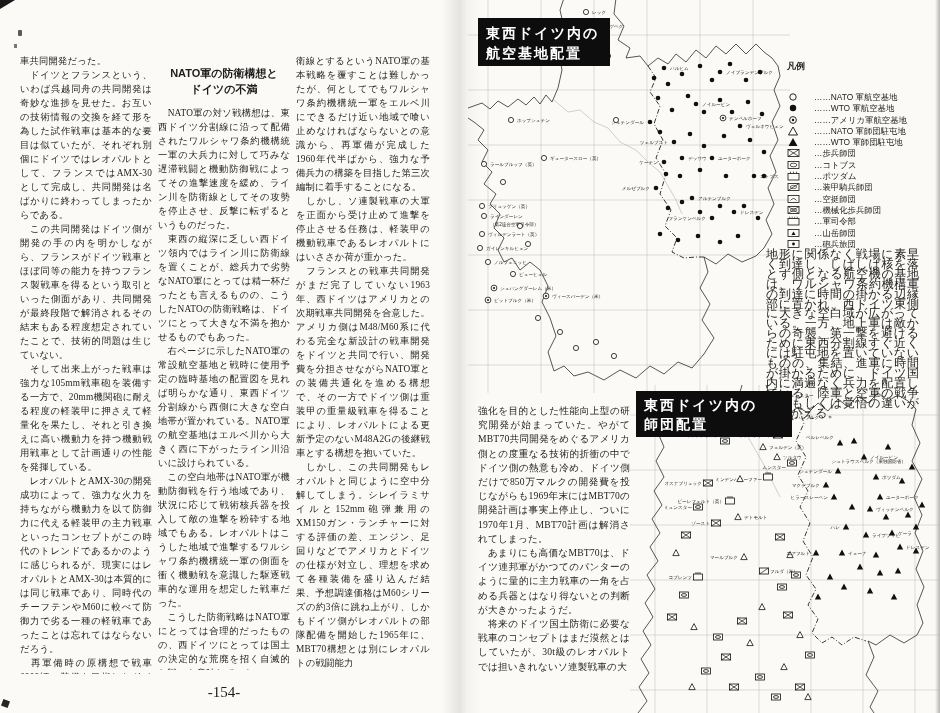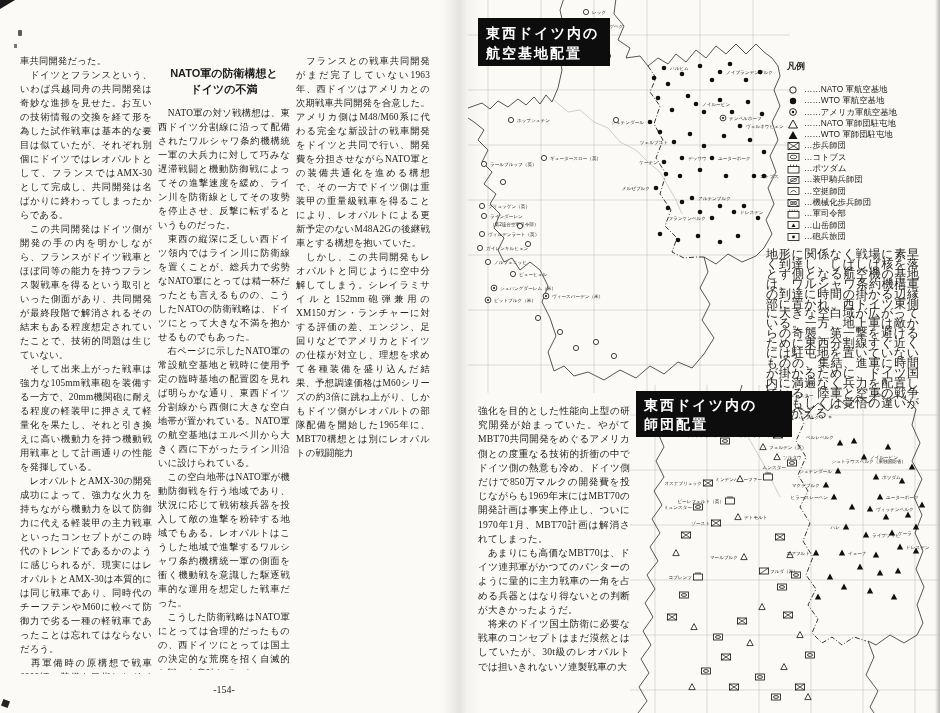--- a/index.html
+++ b/index.html
@@ -3,39 +3,39 @@
 <meta charset="utf-8">
 <style>
   html,body{margin:0;padding:0;background:#d8d6d2;}
   .sheet{position:relative;width:940px;height:713px;margin:0 auto;background:#fbfaf7;overflow:hidden;
          font-family:"Liberation Serif","DejaVu Serif",serif;color:#1c1c1c;}
   
   .jcol{position:absolute;overflow:hidden;}
   .jtext{font-size:9.3px;line-height:14px;text-align:justify;white-space:pre-line;letter-spacing:.2px;}
   .jhead{font-family:"Liberation Sans","DejaVu Sans",sans-serif;font-weight:700;font-size:11px;
          line-height:16px;text-align:center;white-space:pre-line;margin:11px 0 9px;}
-  .pageno{position:absolute;left:158px;top:684px;width:132px;text-align:center;font-size:10px;
+  .pageno{position:absolute;left:158px;top:684px;width:132px;text-align:center;font-size:15px;
           font-family:"Liberation Serif",serif;}
   
   .mapsvg{position:absolute;}
   .coast{fill:none;stroke:#2c2c2c;stroke-width:.8;stroke-linejoin:round;}
   .divline{fill:none;stroke:#222;stroke-width:.9;stroke-dasharray:5 2 1 2;}
   .river{fill:none;stroke:#9a9a9a;stroke-width:.45;}
   .gridline{stroke:#b8b6b2;stroke-width:.45;}
   .sym-open{fill:#fbfaf7;stroke:#111;stroke-width:.8;}
   .sym-fill{fill:#111;stroke:none;}
   .sym-ln{stroke:#111;stroke-width:.7;}
   .mlabel{font:4.6px "Liberation Sans","DejaVu Sans",sans-serif;fill:#222;}
   .mtitle-box{fill:#0d0d0d;}
   .mtitle{font-family:"Liberation Sans","DejaVu Sans",sans-serif;font-weight:700;font-size:14px;
           fill:#fff;letter-spacing:2px;}
   .legend{position:absolute;left:787px;top:60px;width:152px;
           font-family:"Liberation Sans","DejaVu Sans",sans-serif;}
-  .lg-title{font-size:9px;font-weight:700;margin-bottom:11px;}
-  .lg-row{display:flex;align-items:center;gap:3px;font-size:8.4px;line-height:11.3px;white-space:nowrap;}
+  .lg-title{font-size:9px;font-weight:700;margin-bottom:19px;}
+  .lg-row{display:flex;align-items:flex-start;gap:13px;font-size:8.4px;line-height:11.3px;white-space:nowrap;}
   .lg-icon{flex:0 0 14px;height:10px;display:inline-flex;align-items:center;}
   .lg-note{position:absolute;left:766px;top:250px;width:153px;font-size:12px;line-height:9.9px;
            text-align:justify;font-family:"Liberation Sans","DejaVu Sans",sans-serif;letter-spacing:0;}
   .rcol{position:absolute;left:478px;top:404px;width:152px;height:308px;overflow:hidden;}
   .rcol .jtext{font-size:9.6px;line-height:14.2px;}
   
   .gutter{position:absolute;left:442px;top:0;width:40px;height:713px;pointer-events:none;
           background:linear-gradient(90deg,rgba(0,0,0,0) 0%,rgba(0,0,0,.09) 45%,rgba(0,0,0,.03) 62%,rgba(0,0,0,0) 100%);}
   .edge-r{position:absolute;right:0;top:0;width:5px;height:713px;pointer-events:none;
           background:linear-gradient(90deg,rgba(0,0,0,0),rgba(0,0,0,.28));}
@@ -69,20 +69,22 @@
 ドイツの不満</div>
       <div class="jtext">　NATO軍の対ソ戦構想は、東西ドイツ分割線に沿って配備されたワルシャワ条約機構統一軍の大兵力に対して巧みな遅滞戦闘と機動防御戦によってその進撃速度を緩め、ライン川を防衛線としてその攻勢を停止させ、反撃に転ずるというものだった。
 　東西の縦深に乏しい西ドイツ領内ではライン川に防衛線を置くことが、総兵力で劣勢なNATO軍にとっては精一杯だったとも言えるものの、こうしたNATOの防衛戦略は、ドイツにとって大きな不満を抱かせるものでもあった。
 　右ページに示したNATO軍の常設航空基地と戦時に使用予定の臨時基地の配置図を見れば明らかな通り、東西ドイツ分割線から西側に大きな空白地帯が置かれている。NATO軍の航空基地はエルベ川から大きく西に下がったライン川沿いに設けられている。
 　この空白地帯はNATO軍が機動防御戦を行う地域であり、状況に応じて戦術核兵器を投入して敵の進撃を粉砕する地域でもある。レオパルトはこうした地域で進撃するワルシャワ条約機構統一軍の側面を衝く機動戦を意識した駆逐戦車的な運用を想定した戦車だった。
 　こうした防衛戦略はNATO軍にとっては合理的だったものの、西ドイツにとっては国土の決定的な荒廃を招く自滅的な戦いを意味していた。
 　西ドイツとしてはライン川を防</div>
     </div>
 
     <div class="jcol" style="left:296px;top:54px;width:134px;height:652px">
+      <div class="jtext">衛線とするというNATO軍の基本戦略を覆すことは難しかったが、何としてでもワルシャワ条約機構統一軍をエルベ川にできるだけ近い地域で喰い止めなければならないとの意識から、再軍備が完成した1960年代半ばから、強力な予備兵力の構築を目指した第三次編制に着手することになる。
+　しかし、ソ連製戦車の大軍を正面から受け止めて進撃を停止させる任務は、軽装甲の機動戦車であるレオパルトにはいささか荷が重かった。</div>
       <div class="jtext">　フランスとの戦車共同開発がまだ完了していない1963年、西ドイツはアメリカとの次期戦車共同開発を合意した。アメリカ側はM48/M60系に代わる完全な新設計の戦車開発をドイツと共同で行い、開発費を分担させながらNATO軍との装備共通化を進める構想で、その一方でドイツ側は重装甲の重量級戦車を得ることにより、レオパルトによる更新予定のないM48A2Gの後継戦車とする構想を抱いていた。
 　しかし、この共同開発もレオパルトと同じように空中分解してしまう。シレイラミサイルと152mm砲弾兼用のXM150ガン・ランチャーに対する評価の差、エンジン、足回りなどでアメリカとドイツの仕様が対立し、理想を求めて各種装備を盛り込んだ結果、予想調達価格はM60シリーズの約3倍に跳ね上がり、しかもドイツ側がレオパルトの部隊配備を開始した1965年に、MBT70構想とは別にレオパルトの戦闘能力</div>
     </div>
 
     <div class="pageno">-154-</div>
   </div>
 
   <div class="gutter"></div>
   <div class="edge-r"></div>
 

